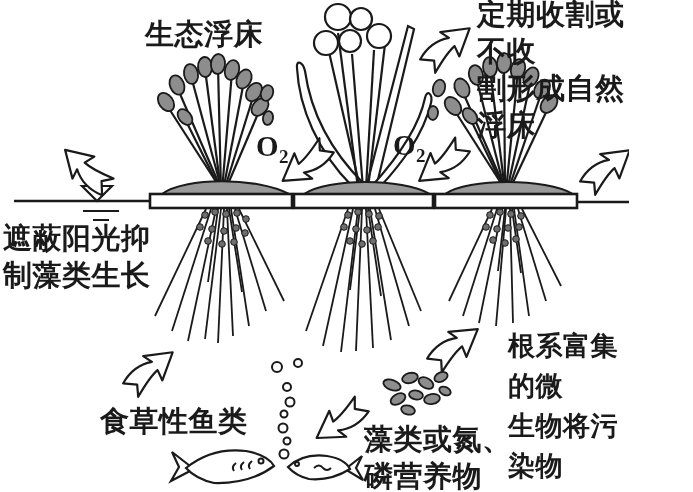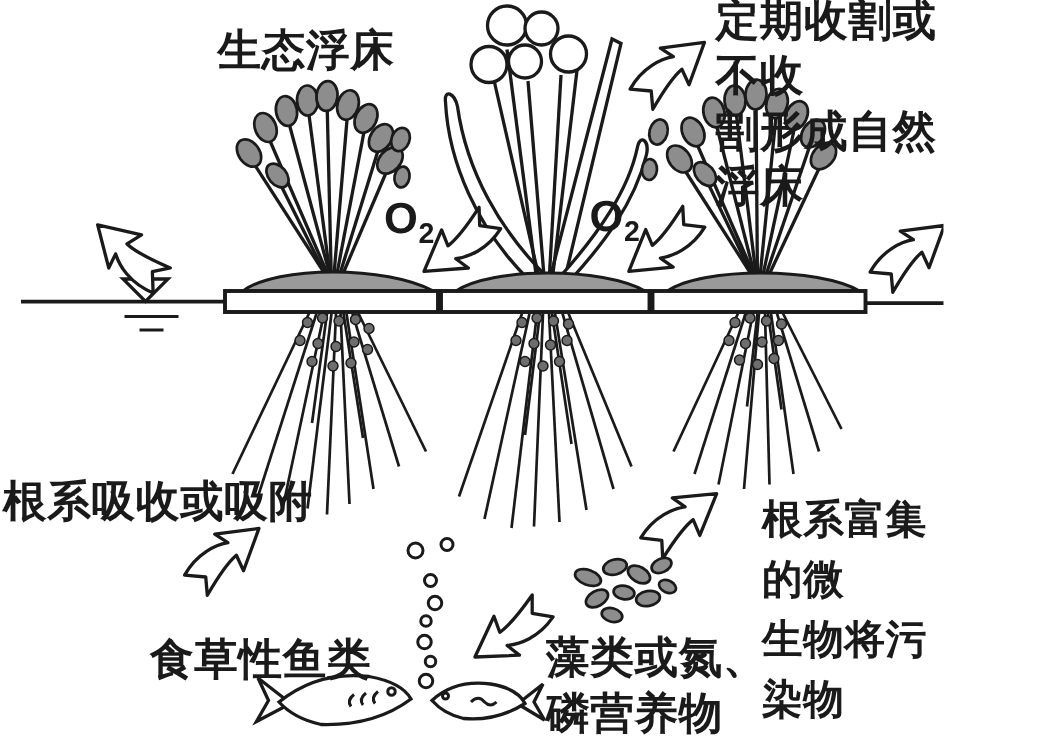--- a/index.html
+++ b/index.html
@@ -1,20 +1,20 @@
 <!DOCTYPE html>
 <html style="--ink: #1a1a1a; --paper: #ffffff; --gray: #8d8d8d; --gray2: #9a9a9a; --dotc: #6e6e6e;"><head>
 <meta charset="utf-8">
 <style>
   :root{
     --ink:#1a1a1a; --paper:#ffffff; --gray:#8d8d8d; --gray2:#9a9a9a; --dotc:#6e6e6e;
   }
   html,body{margin:0;padding:0;background:#fff;}
   .stage{position:relative;width:629px;height:492px;background:var(--paper);overflow:hidden;
-         font-family:Liberation Sans, sans-serif;}
+         font-family:Liberation Serif, serif;}
   .stage svg{position:absolute;left:0;top:0;}
   .ln{stroke:var(--ink);stroke-width:2.5;fill:none;}
   .thin{stroke:var(--ink);stroke-width:2;fill:none;}
   .shape{fill:var(--paper);stroke:var(--ink);stroke-width:2.2;}
   .stem{stroke:var(--ink);stroke-width:2.2;fill:none;}
   .root{stroke:var(--ink);stroke-width:1.8;fill:none;}
   .gray{fill:var(--gray);stroke:var(--ink);stroke-width:1.8;}
   .dot{fill:var(--dotc);stroke:var(--ink);stroke-width:1;}
   .raft{fill:var(--paper);stroke:var(--ink);stroke-width:2.6;}
   .mound{fill:var(--gray2);stroke:var(--ink);stroke-width:2;}
@@ -258,21 +258,22 @@
     <circle class="thin" cx="297" cy="464" r="2"></circle>
     <path class="thin" d="M314,468 q5 -5 9 0 q4 4 8 0"></path>
   </g>
 </svg>
 
 <div class="label" style="left:145px;top:16px">生态浮床</div>
 <div class="label" style="left:477px;top:-4px">定期收割或不收
 割形成自然浮床</div>
 <div class="label chem" style="left:256px;top:128px"><span>O</span><sub>2</sub></div>
 <div class="label chem" style="left:393px;top:127px"><span>O</span><sub>2</sub></div>
-<div class="label" style="left:2px;top:317px">根系吸收或吸附</div>
-<div class="label" style="left:100px;top:422px">食草性鱼类</div>
+<div class="label" style="left:3px;top:220px">遮蔽阳光抑
+制藻类生长</div>
+<div class="label" style="left:100px;top:403px">食草性鱼类</div>
 <div class="label" style="left:364px;top:421px">藻类或氮、
 磷营养物</div>
 <div class="label" style="left:508px;top:326px;font-size:27px;line-height:40px">根系富集的微
 生物将污染物
 生化降解</div>
 
 </div>
 
 </body></html>

